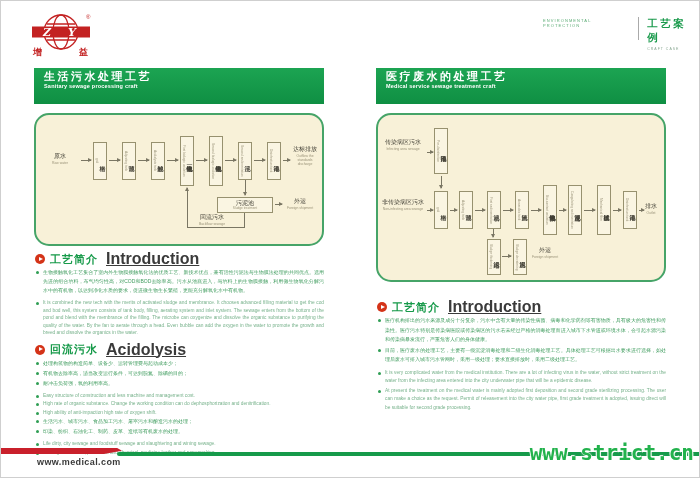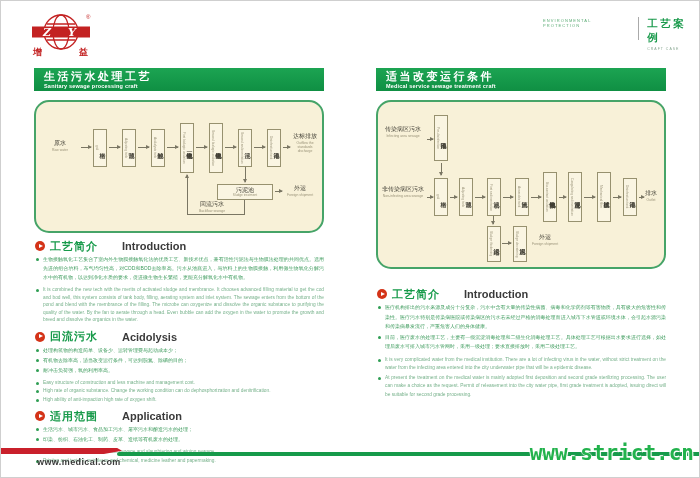--- a/index.html
+++ b/index.html
@@ -16,21 +16,21 @@
   .brand-tag{color:#5aab74;font-size:4px;letter-spacing:1.1px;margin-top:1.5px;}
   .brand-div{width:1px;height:23px;background:#aaaaaa;margin:1px 8px 0 8px;}
   .case{display:flex;flex-direction:column;margin-top:1px;}
   .case-cn{color:#1a9a4c;font-size:10.5px;letter-spacing:2.5px;font-weight:bold;}
   .case-sub{color:#8aa893;font-size:3.5px;letter-spacing:1px;margin-top:2px;}
 
   
   .col{position:absolute;top:67px;width:290px;}
   .col-left{left:33px;} .col-right{left:375px;}
 
-  .banner{height:23px;background:linear-gradient(180deg,#1ca452,#0f8f43);color:#fff;
+  .banner{height:36px;background:linear-gradient(180deg,#1ca452,#0f8f43);color:#fff;
           padding:3px 0 8px 10px;box-sizing:border-box;}
   .banner-cn{display:block;font-size:11px;font-weight:bold;letter-spacing:2.5px;line-height:11px;}
   .banner-en{display:block;font-size:5.5px;font-weight:bold;letter-spacing:.2px;margin-top:1px;}
 
   .panel{position:relative;margin-top:9px;background:#f8f1d8;border:2px solid #46a468;
          border-radius:15px;box-sizing:border-box;}
   .panel-left{height:133px;} .panel-right{height:169px;}
 
   
   .vbox{position:absolute;width:14px;display:flex;flex-direction:row;align-items:center;
@@ -56,21 +56,21 @@
   .hl{position:absolute;height:1px;background:#7a7663;}
   .vl{position:absolute;width:1px;background:#7a7663;}
 
   
   .sec-head{display:flex;align-items:center;height:12px;margin:7px 0 3px 1px;}
   .tri-icon{width:10px;height:10px;border-radius:50%;background:#d43318;position:relative;
             margin-right:5px;flex:none;}
   .tri-icon:after{content:"";position:absolute;left:3.5px;top:2.6px;border-left:4px solid #fff;
             border-top:2.4px solid transparent;border-bottom:2.4px solid transparent;}
   .sec-cn{color:#179a4a;font-weight:bold;font-size:11px;letter-spacing:1px;}
-  .sec-en{color:#3a3a3a;font-weight:bold;font-size:11px;margin-left:24px;}
+  .sec-en{color:#3a3a3a;font-weight:bold;font-size:16px;margin-left:8px;text-decoration:underline;}
   .bullet{display:flex;margin:0 0 1px 2px;}
   .dot{flex:none;width:3px;height:3px;border-radius:50%;background:#2f9e54;margin:3px 4px 0 0;}
   .txt{font-size:5px;line-height:9px;color:#3f9c5e;text-align:justify;}
   .enb .txt{color:#78b28c;line-height:7.5px;font-size:4.8px;}
   .gap{height:3px;}
 
   
   .f-red{position:absolute;left:0;top:447px;width:121px;height:6px;background:#c9202b;
          clip-path:polygon(0 0,96% 0,100% 45%,85% 100%,0 100%);}
   .f-green{position:absolute;left:116px;top:451px;width:584px;height:3.5px;background:#169a4a;
@@ -227,25 +227,20 @@
           <i class="dot"></i>
           <span class="txt">High rate of organic substance. Change the working condition can do dephosphorization and denitrification.</span>
         </div>
       <div class="bullet enb">
           <i class="dot"></i>
           <span class="txt">High ability of anti-impaction high rate of oxygen shift.</span>
         </div>
     </div>
 
     <div class="sec">
-      <div class="sec-head">
-        <span class="tri-icon"></span>
-        <span class="sec-cn">适用范围</span>
-        <span class="sec-en">Application</span>
-      </div>
       <div class="bullet cnb">
           <i class="dot"></i>
           <span class="txt">生活污水、城市污水、食品加工污水、屠宰污水和酿造污水的处理；</span>
         </div>
       <div class="bullet cnb">
           <i class="dot"></i>
           <span class="txt">印染、纺织、石油化工、制药、皮革、造纸等有机废水的处理。</span>
         </div>
       <div class="gap"></div>
       <div class="bullet enb">
@@ -254,21 +249,21 @@
         </div>
       <div class="bullet enb">
           <i class="dot"></i>
           <span class="txt">Printing and texture, petroleum and chemical, medicine leather and papermaking.</span>
         </div>
     </div>
   </div>
 
   <div class="col col-right">
     <div class="banner">
-      <span class="banner-cn">适当改变运行条件</span>
+      <span class="banner-cn">医疗废水的处理工艺</span>
       <span class="banner-en">Medical service sewage treatment craft</span>
     </div>
 
     <div class="panel panel-right">
       <div class="flabel" style="left:2px;top:24px;width:46px">
         <span class="lcn">传染病区污水</span>
         <span class="len">Infecting area sewage</span>
       </div>
       <i class="ha" style="left:49px;top:37px;width:6px"></i>
       <div class="vbox" style="left:56px;top:13px;height:46px">

